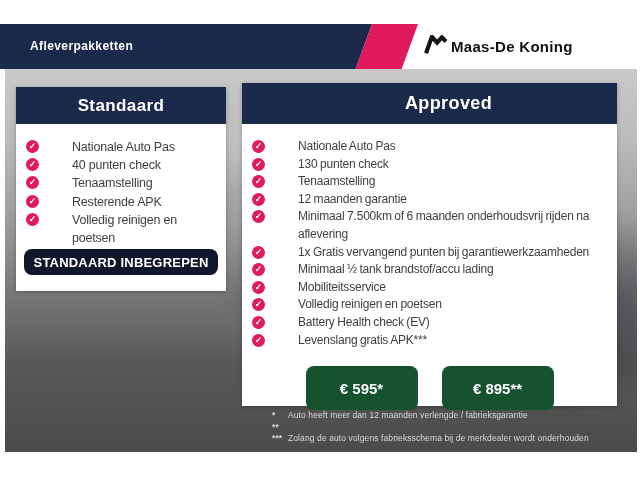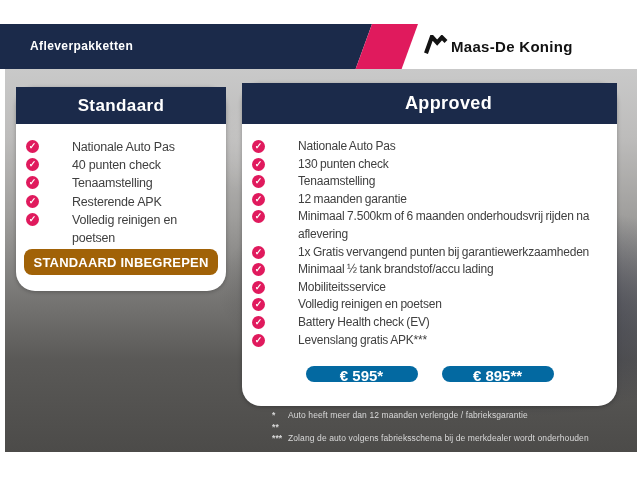--- a/index.html
+++ b/index.html
@@ -19,44 +19,44 @@
 
   
   .photo{position:absolute;left:5px;top:69px;width:632px;height:383px;
     background:
       radial-gradient(ellipse 150px 80px at 300px 80px, rgba(255,255,255,.28), transparent 70%),
       radial-gradient(ellipse 280px 150px at 520px 240px, rgba(22,27,52,.60), transparent 72%),
       radial-gradient(ellipse 220px 120px at 370px 220px, rgba(12,12,16,.38), transparent 72%),
       linear-gradient(180deg,#c9c9c9 0%,#bdbcbb 18%,#a09f9d 38%,#7a7977 58%,#5a5957 76%,#4c4b49 100%);}
 
   
-  .card{position:absolute;background:#ffffff;box-shadow:0 1px 4px rgba(0,0,0,.28);border-radius:19px;}
+  .card{position:absolute;background:#ffffff;box-shadow:0 1px 4px rgba(0,0,0,.28);}
   .card-head{background:#1b2a4a;color:#fff;font-weight:bold;text-align:center;
              display:flex;align-items:center;justify-content:center;letter-spacing:.4px;}
 
   .card-standard{left:16px;top:87px;width:210px;height:204px;}
   .card-standard .card-head{height:37px;font-size:17px;}
   .card-approved{left:242px;top:83px;width:375px;height:323px;}
   .card-approved .card-head{height:41px;font-size:18px;padding-left:38px;}
 
   ul.checklist{list-style:none;margin:0;padding:14px 6px 0 10px;}
   ul.checklist li{display:flex;align-items:flex-start;gap:7px;}
   .card-standard ul.checklist li{min-height:18.2px;}
   .card-approved ul.checklist li{min-height:17.6px;}
   .ck{flex:0 0 13px;width:13px;height:13px;margin-top:2px;border-radius:50%;background:#e01a5d;
       color:#fff;font-size:9px;line-height:13px;text-align:center;font-weight:bold;}
   .item-text{color:#404040;font-weight:normal;margin-left:26px;}
   .card-standard .item-text{font-size:12.5px;line-height:18.2px;letter-spacing:-.2px;}
   .card-approved .item-text{font-size:12px;line-height:17.6px;letter-spacing:-.2px;word-spacing:-.5px;}
 
   .std-btn{position:absolute;left:8px;top:162px;width:194px;height:26px;border:none;border-radius:8px;
-           background:#a16207;color:#fff;font-family:inherit;font-weight:bold;font-size:13px;
+           background:#0f172a;color:#fff;font-family:inherit;font-weight:bold;font-size:13px;
            letter-spacing:.2px;cursor:pointer;}
   .price-row{position:absolute;left:0;top:283px;width:100%;display:flex;justify-content:center;gap:24px;}
-  .price-btn{width:112px;height:16px;border:none;border-radius:8px;background:#0369a1;color:#fff;
+  .price-btn{width:112px;height:44px;border:none;border-radius:8px;background:#14532d;color:#fff;
              font-family:inherit;font-weight:bold;font-size:15px;cursor:pointer;}
 
   
   .footnotes{position:absolute;left:272px;top:410px;}
   .footnote{display:flex;line-height:11.6px;color:#d9d9d9;font-size:8.5px;letter-spacing:.1px;}
   .fn-marker{width:16px;flex:0 0 16px;font-weight:bold;}
 </style>
 </head>
 <body>
 

